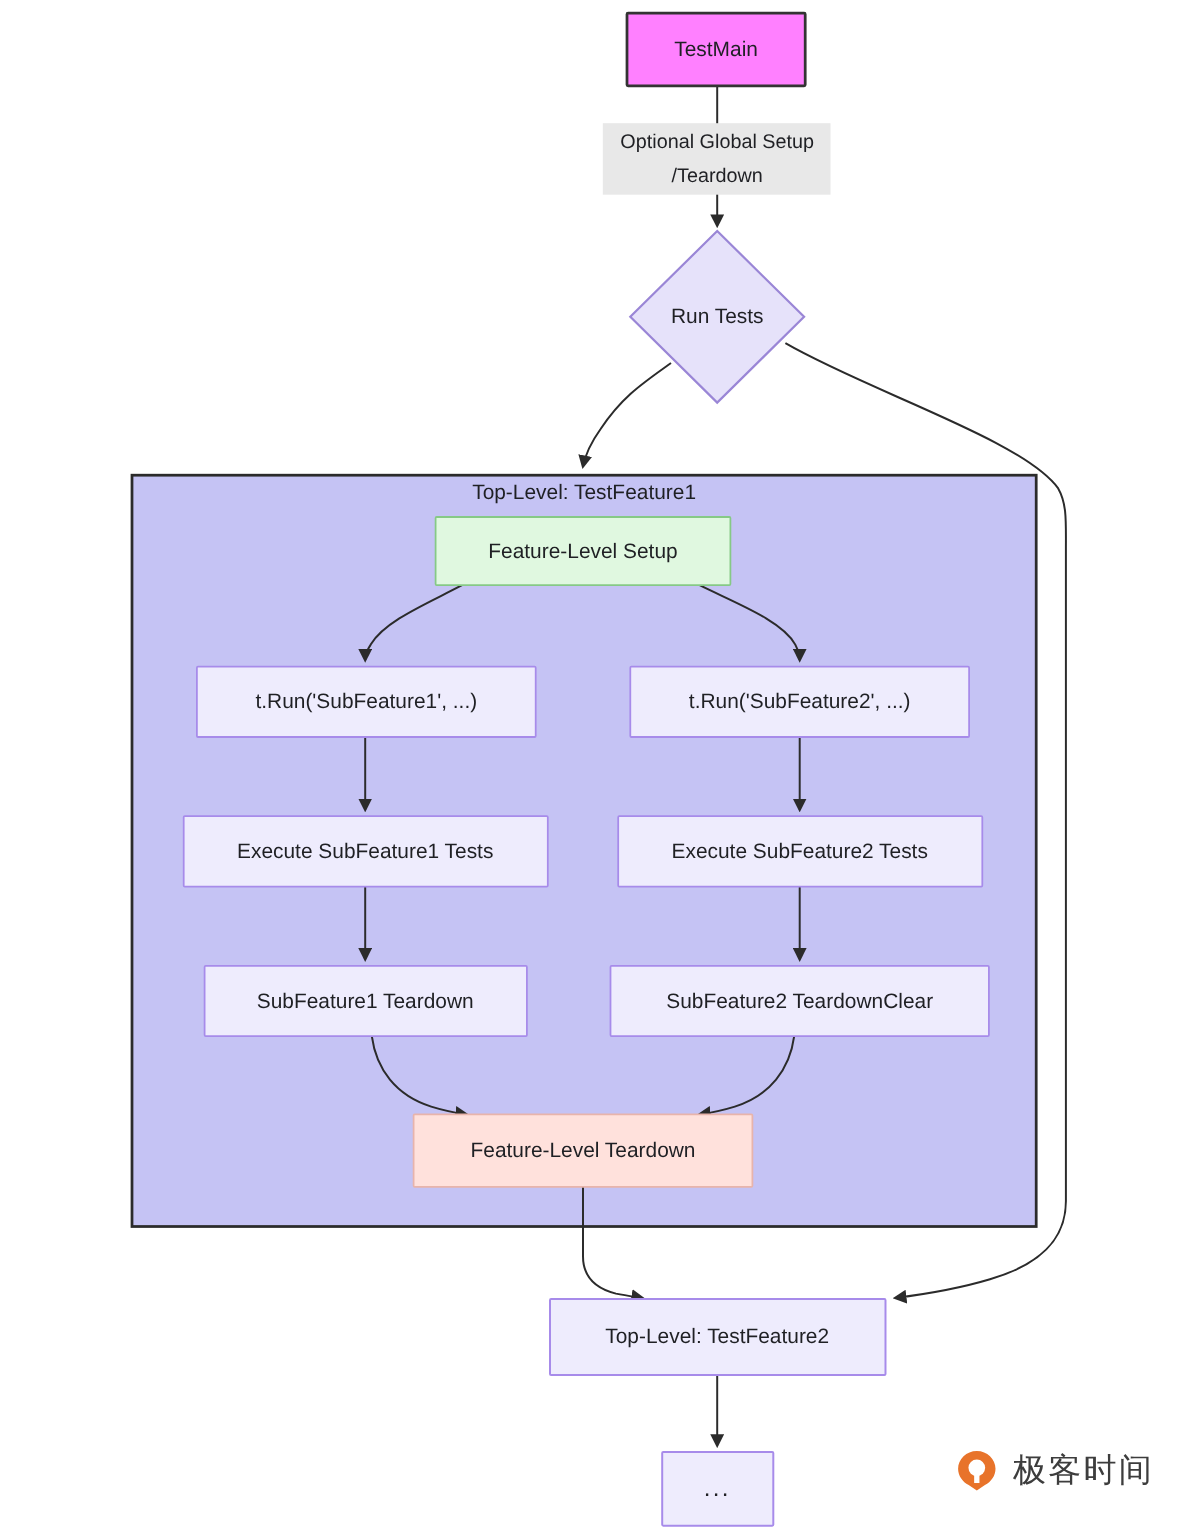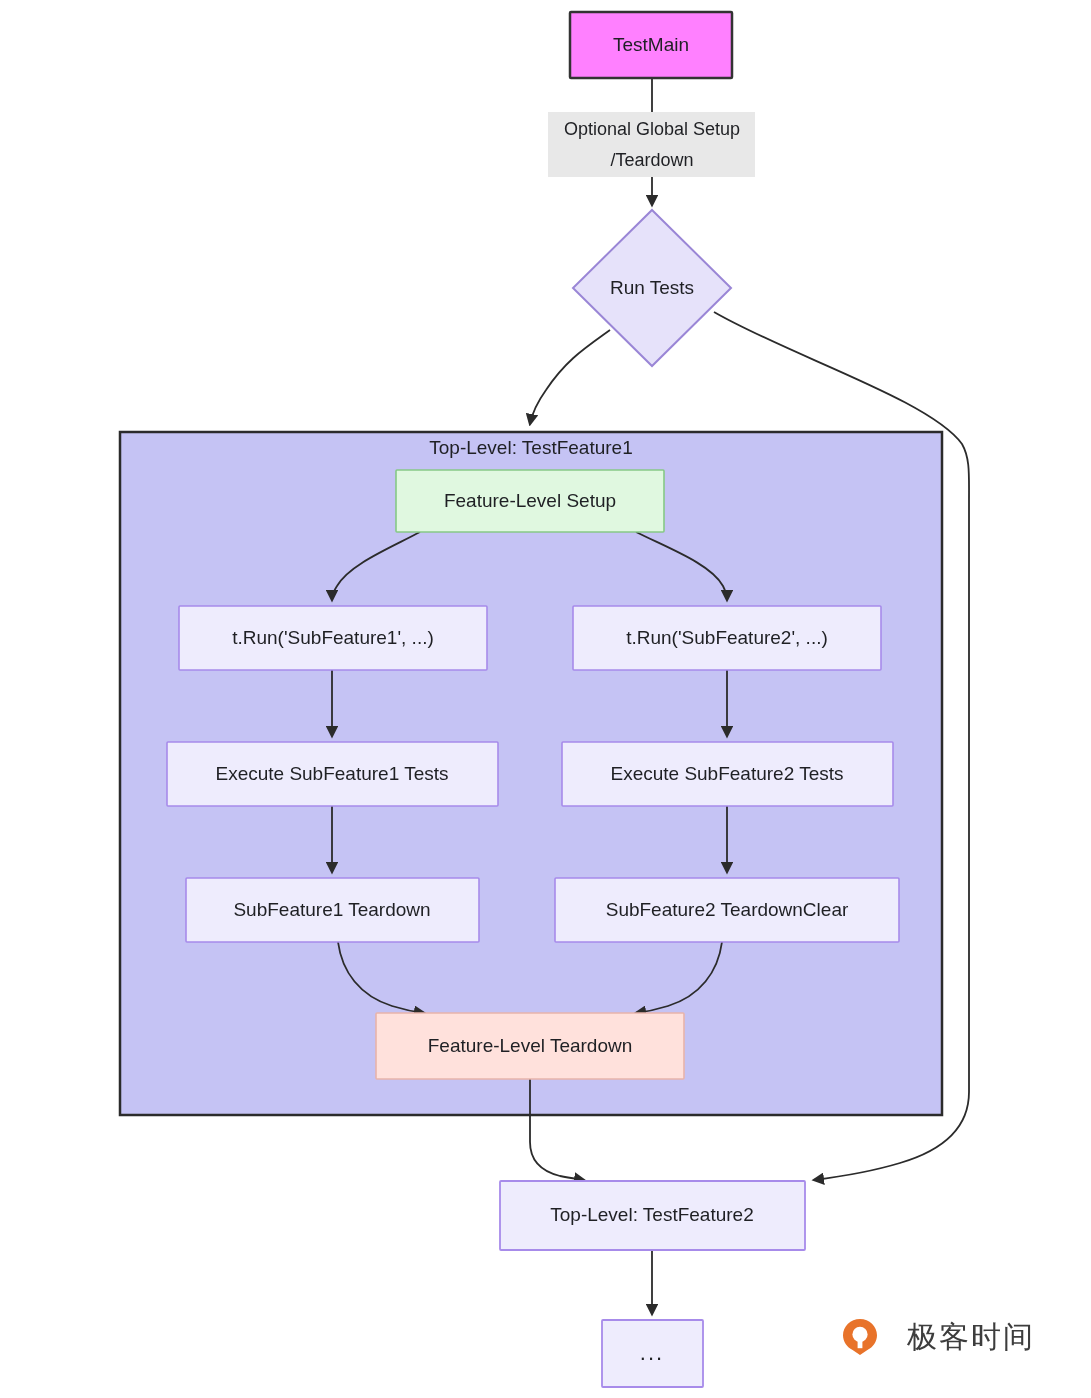--- a/index.html
+++ b/index.html
@@ -56,25 +56,25 @@
     font-family: "Liberation Sans", "DejaVu Sans", sans-serif;
     font-size: 22px;
     fill: #1f2024;
     text-anchor: middle;
     dominant-baseline: middle;
     letter-spacing: 2px;
   }
   
   #brand-logo {
     position: absolute;
-    left: 841px;
+    left: 869px;
     top: 1318px;
     display: flex;
     align-items: center;
-    gap: 28px;
+    gap: 14px;
     text-align: center;
   }
   #brand-logo .mark {
     width: 38px;
     height: 38px;
     position: relative;
     flex: 0 0 auto;
   }
   #brand-logo .mark svg { display: block; }
   #brand-logo .wordmark {

